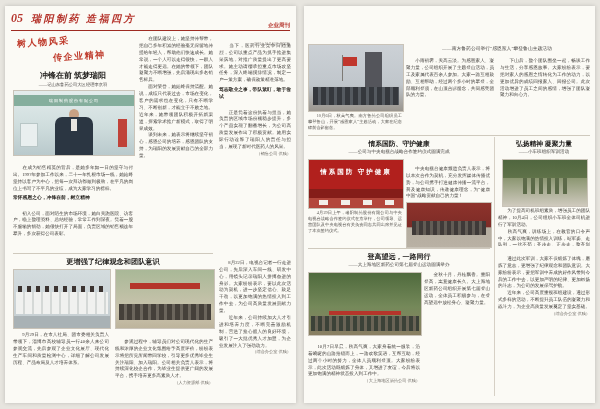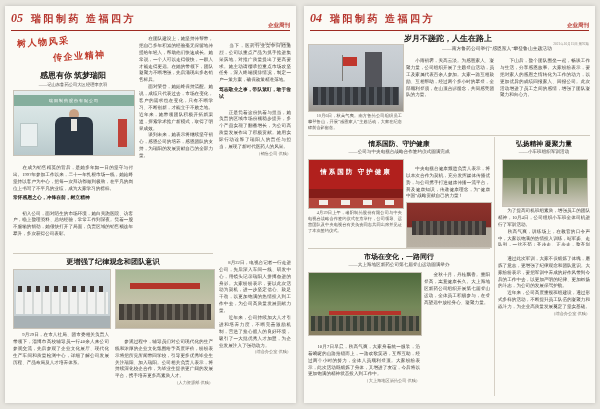--- a/index.html
+++ b/index.html
@@ -5,21 +5,21 @@
   html,body{margin:0;padding:0;background:#e7e5df;}
   #canvas{position:relative;width:600px;height:409px;background:#e7e5df;overflow:hidden;
           font-family:"Liberation Serif","DejaVu Serif",serif;}
   .page{position:absolute;top:6px;width:291px;height:397px;background:#fbfaf5;
         box-shadow:0 0 4px rgba(0,0,0,.18);}
   #page-left{left:5px;} #page-right{left:304px;}
 
   .pg-header{position:absolute;left:6px;right:6px;top:5px;height:19px;
              border-bottom:1.5px solid #9e2b22;}
   .pg-no{display:inline-block;font-size:12px;font-weight:bold;font-style:italic;color:#b5342c;vertical-align:top;}
-  .pg-brand{display:inline-block;font-size:10px;font-weight:bold;color:#b5342c;
+  .pg-brand{display:inline-block;font-size:10px;font-weight:bold;font-style:italic;color:#b5342c;
             letter-spacing:2.5px;margin-left:4px;vertical-align:top;padding-top:1px;}
   .masthead{position:absolute;right:0;top:2px;text-align:right;line-height:1.1;}
   .masthead .m-name{font-size:5.5px;font-weight:bold;color:#b5342c;}
   .masthead .m-date{font-size:3.5px;color:#8b8680;}
 
   .slogan{position:absolute;color:#bf3a2b;font-weight:bold;font-size:9px;letter-spacing:1.5px;
           transform:rotate(-4deg);white-space:nowrap;}
 
   .hl{position:absolute;font-weight:bold;color:#1d1b19;text-align:center;}
   .sub{position:absolute;color:#454240;text-align:center;}
@@ -95,21 +95,21 @@
       <span class="pg-brand">瑞阳制药  造福四方</span>
       <span class="masthead">
         <span class="m-name">企业周刊</span><br>
         <span class="m-date">2021年10月15日 第92期</span>
       </span>
     </div>
 
     <div class="slogan" style="left:12px;top:30px;">树人物风采</div>
     <div class="slogan" style="left:48px;top:44px;">传企业精神</div>
 
-    <div class="hl" style="left:8px;top:64px;width:120px;font-size:8px;">感恩有你  筑梦瑞阳</div>
+    <div class="hl" style="left:8px;top:64px;width:120px;font-size:8px;">冲锋在前  筑梦瑞阳</div>
     <div class="sub" style="left:8px;top:76px;width:120px;font-size:4.3px;">——记山东鲁药公司大区经理李京羽</div>
 
     <div class="photo ph1" style="left:8px;top:84px;width:120px;height:64px;">
       <div class="sign">瑞阳制药股份有限公司</div>
       <div class="shelf"></div>
       <div class="red-deco"></div>
       <div class="head"></div>
       <div class="suit"></div>
       <div class="shirt"></div>
     </div>
@@ -152,30 +152,21 @@
     </div>
 
     <div class="body-txt" style="left:214px;top:247px;width:72px;height:143px;">
       <span>　　8月22日，电视台记者一行走进公司，先后深入车间一线、研发中心，用镜头记录瑞阳人拼搏奋进的身影。大家纷纷表示，要以此次活动为契机，进一步坚定信心、鼓足干劲，以更加饱满的热情投入到工作中去，为公司高质量发展贡献力量。
 　　近年来，公司持续加大人才引进和培养力度，不断完善激励机制，营造了拴心留人的良好环境，吸引了一大批优秀人才加盟，为企业发展注入了强劲动力。</span>
       <span class="credit">（综合办公室 供稿）</span>
     </div>
   </div>
 
   <div class="page" id="page-right">
-    <div class="pg-header">
-      <span class="pg-no">04</span>
-      <span class="pg-brand">瑞阳制药  造福四方</span>
-      <span class="masthead">
-        <span class="m-name">企业周刊</span><br>
-        <span class="m-date">2021年10月15日 第92期</span>
-      </span>
-    </div>
-
-    <div class="hl" style="left:100px;top:27px;width:186px;font-size:8px;text-align:left;">岁月不蹉跎，人生在路上</div>
+
     <div class="sub" style="left:100px;top:39px;width:186px;font-size:4.8px;">——南方鲁药公司举行“感恩家人”攀登鲁山主题活动</div>
 
     <div class="photo phR1" style="left:4px;top:38px;width:94px;height:66px;">
       <div class="monument"></div>
       <div class="flagpole"></div>
       <div class="flag"></div>
       <div class="people"></div>
     </div>
     <div class="cap-txt" style="left:4px;top:107px;width:94px;height:20px;">　　10月6日，秋高气爽。南方鲁药公司组织员工攀登鲁山，开展“感恩家人”主题活动，大家在纪念碑前合影留念。</div>
 
@@ -215,21 +206,21 @@
     <div class="body-txt" style="left:194px;top:202px;width:92px;height:38px;">　　为了提高司机班组素质，增强员工的团队精神，10月4日，公司组织小车班全体司机进行了军训活动。
 　　秋高气爽，训练场上，在教官的口令声中，大家以饱满的热情投入训练，站军姿、走队列，一丝不苟；齐步走、正步走，整齐划一。</div>
     <div class="body-txt" style="left:194px;top:243px;width:92px;height:147px;">
       <span>　　通过此次军训，大家不仅锻炼了体魄，磨炼了意志，更增强了纪律观念和团队意识。大家纷纷表示，要把军训中养成的好作风带到今后的工作中去，以更加严明的纪律、更加昂扬的斗志，为公司的发展保驾护航。
 　　近年来，公司高度重视班组建设，通过形式多样的活动，不断提升员工队伍的凝聚力和战斗力，为企业高质量发展奠定了坚实基础。</span>
       <span class="credit">（综合办公室 供稿）</span>
     </div>
 
     <div class="hrule" style="left:4px;width:182px;top:242px;"></div>
 
-    <div class="hl" style="left:4px;top:246px;width:182px;font-size:7px;">市场在变化，一路同行</div>
+    <div class="hl" style="left:4px;top:246px;width:182px;font-size:7px;">登高望远，一路同行</div>
     <div class="sub" style="left:4px;top:256px;width:182px;font-size:4.6px;">——大上海地区新药公司第七届登山运动圆满举办</div>
 
     <div class="photo phR5" style="left:4px;top:266px;width:112px;height:62px;">
       <div class="banner"></div>
       <div class="crowd"></div>
     </div>
     <div class="body-txt" style="left:120px;top:266px;width:66px;height:124px;">　　金秋十月，丹桂飘香。重阳登高，寓意健康长久。大上海地区新药公司组织开展第七届登山运动，全体员工积极参与，在登高望远中放松身心、凝聚力量。</div>
     <div class="body-txt" style="left:4px;top:331px;width:112px;height:59px;">
       <span>　　10月7日早晨，秋高气爽，大家身着统一服装，沿着蜿蜒的山路拾级而上，一路欢歌笑语，互帮互助，经过两个小时的努力，全体人员顺利登顶。大家纷纷表示，此次活动既锻炼了身体，又增进了友谊，今后将以更加饱满的精神状态投入到工作中。</span>
       <span class="credit">（大上海地区新药公司 供稿）</span>

